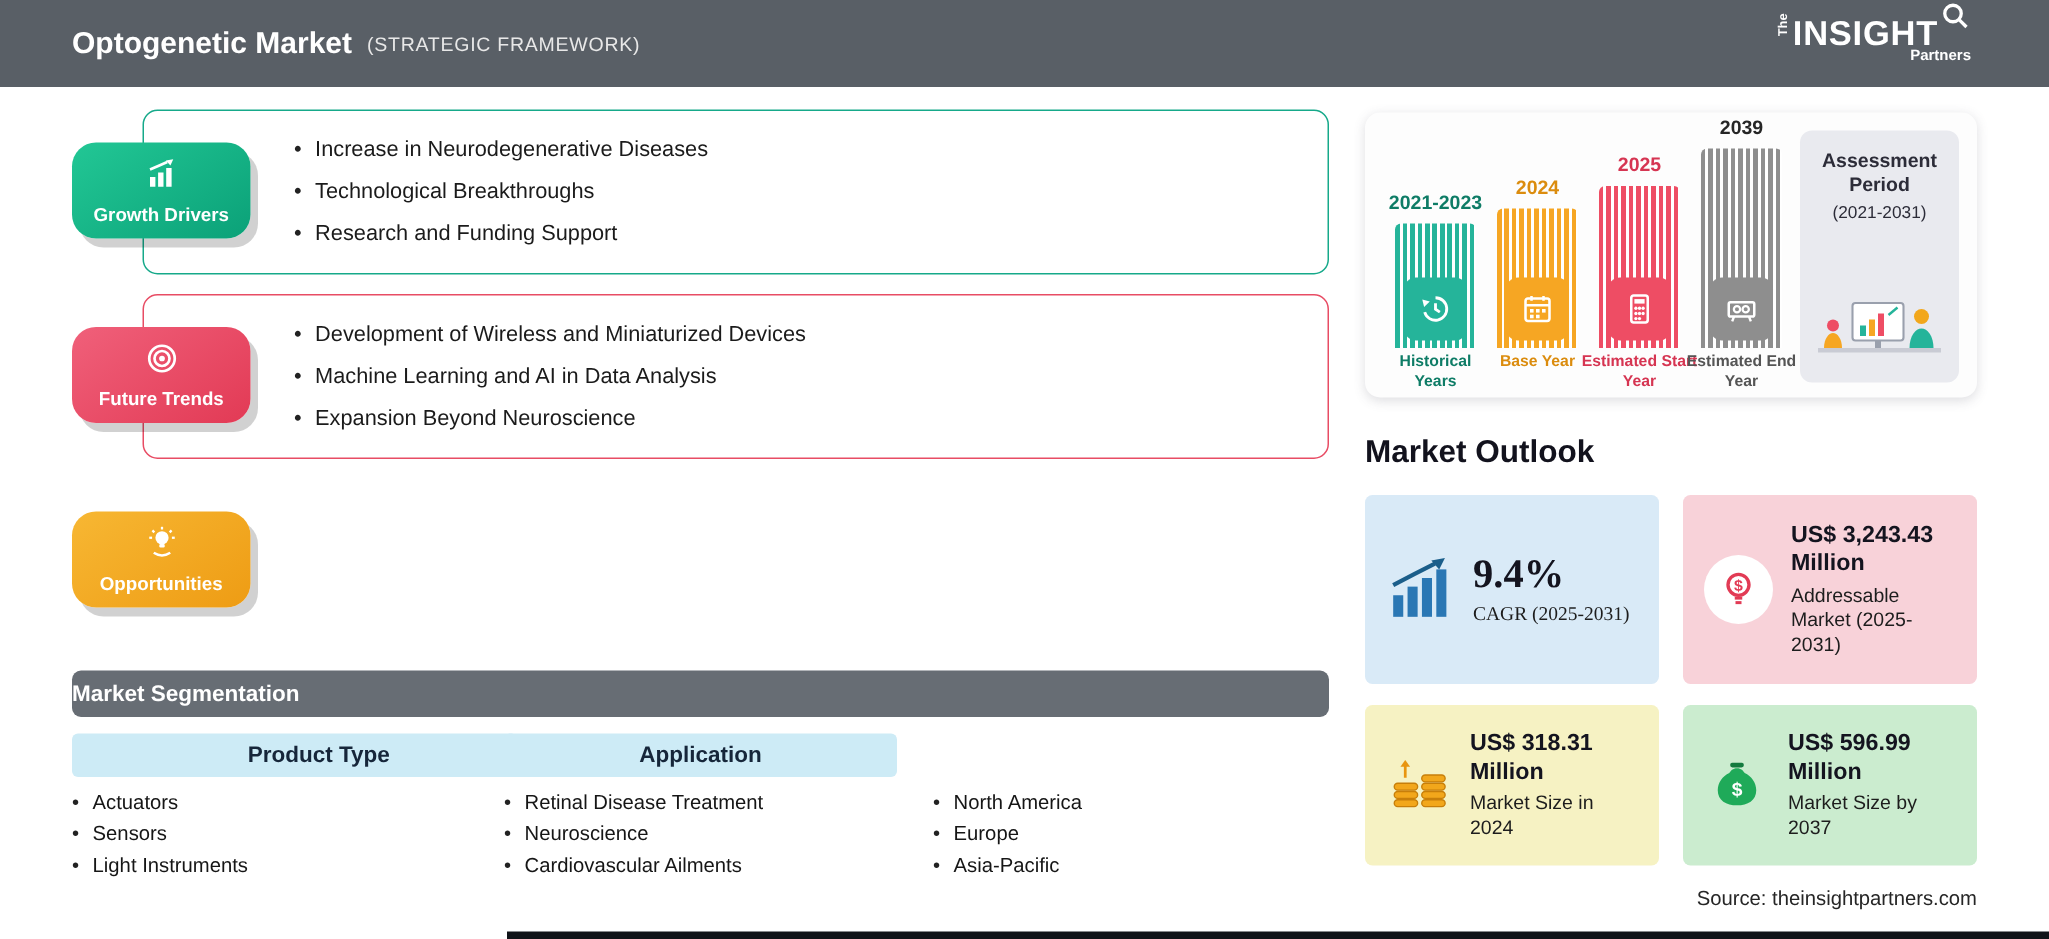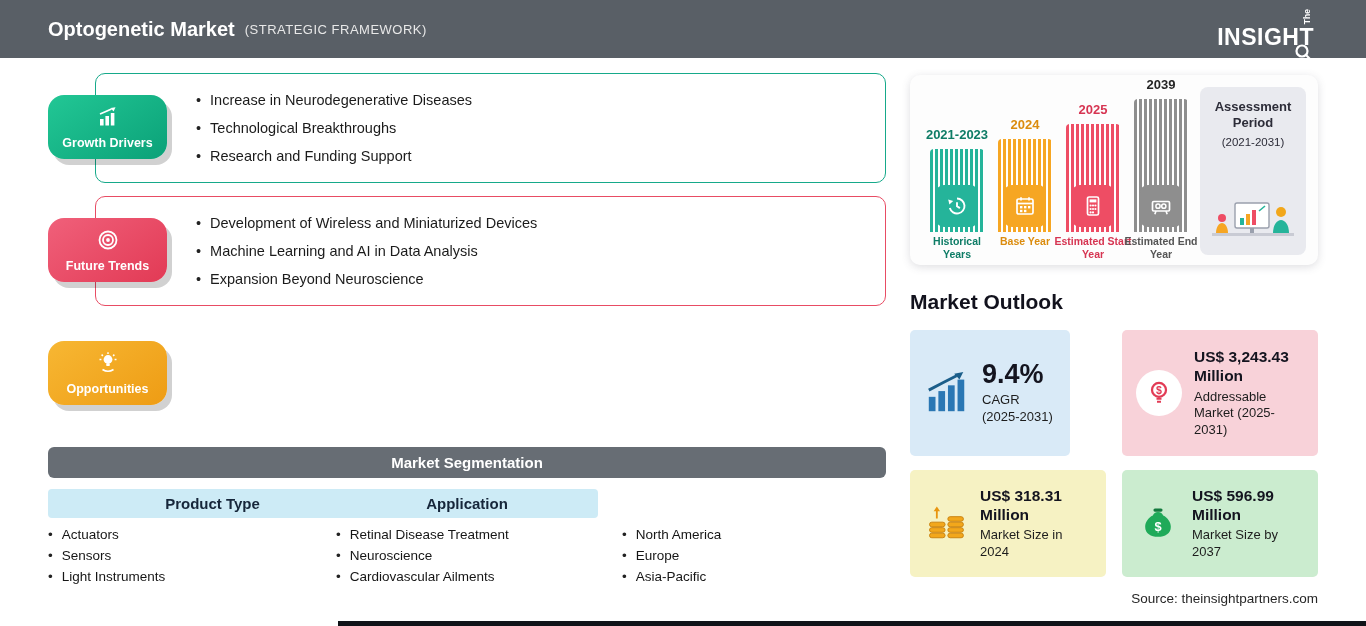--- a/index.html
+++ b/index.html
@@ -5,21 +5,21 @@
   html,body{margin:0;padding:0;}
   #page{position:relative;width:1366px;height:626px;background:#ffffff;overflow:hidden;
         font-family:"Liberation Sans",sans-serif;}
 
   
   .header{position:absolute;left:0;top:0;width:100%;height:58px;background:#595f66;
           display:flex;align-items:center;box-sizing:border-box;padding-left:48px;}
   .header-title{font-size:20px;font-weight:bold;color:#ffffff;}
   .header-subtitle{font-size:13px;color:#e8e8e8;margin-left:10px;letter-spacing:.5px;}
   .logo{position:absolute;right:52px;top:9px;color:#fff;text-align:right;}
-  .logo-top{display:flex;align-items:flex-end;flex-direction:column;}
+  .logo-top{display:flex;align-items:flex-start;}
   .logo-the{writing-mode:vertical-rl;transform:rotate(180deg);font-size:8.5px;font-weight:bold;margin-right:2px;}
   .logo-insight{font-size:23px;font-weight:bold;letter-spacing:.5px;}
   .logo-mag{margin-left:2px;margin-top:-8px;}
   .logo-partners{font-size:10px;font-weight:bold;margin-top:-4px;}
 
   
   .fbox{position:absolute;left:95px;width:791px;height:110px;border-radius:10px;background:#fff;
         border:1.6px solid;box-sizing:border-box;padding:6px 20px 6px 100px;}
   .fbox ul{margin:0;padding:0;height:100%;display:flex;flex-direction:column;justify-content:space-evenly;}
   .fbox li{list-style:none;font-size:14.5px;color:#1b1b1b;}
@@ -31,21 +31,21 @@
   .badge{position:absolute;left:48px;width:119px;height:64px;border-radius:16px;z-index:3;
          display:flex;flex-direction:column;align-items:center;justify-content:center;gap:3px;color:#fff;
          box-shadow:5px 6px 0 rgba(0,0,0,.18);}
   #badge-growth{top:95px;background:linear-gradient(145deg,#22c795,#0ba178);}
   #badge-trends{top:218px;background:linear-gradient(145deg,#f0607a,#e23a55);}
   #badge-opps{top:341px;background:linear-gradient(145deg,#f7b733,#ee9c14);}
   .badge-label{font-size:12.5px;font-weight:bold;}
 
   
   .seg-bar{position:absolute;left:48px;top:447px;width:838px;height:31px;background:#676d74;border-radius:6px;
-           color:#fff;font-size:15px;font-weight:bold;text-align:center;line-height:31px;}
+           color:#fff;font-size:15px;font-weight:bold;line-height:31px;}
   .pill{position:absolute;top:489px;height:29px;background:#cdebf6;border-radius:4px;
         font-size:15px;font-weight:bold;color:#16263a;text-align:center;line-height:29px;}
   #pill-1{left:48px;width:265px;padding-left:32px;}
   #pill-2{left:336px;width:262px;}
   #pill-3{left:622px;width:264px;}
   .seg-list{position:absolute;top:524px;margin:0;padding:0;}
   .seg-list li{list-style:none;font-size:13.5px;line-height:21px;color:#161616;}
   #seg-list-1{left:48px;} #seg-list-2{left:336px;} #seg-list-3{left:622px;}
 
   
@@ -73,21 +73,21 @@
   .assessment{position:absolute;left:290px;top:12px;width:106px;height:168px;background:#e9eaef;
               border-radius:8px;text-align:center;padding-top:12px;box-sizing:border-box;}
   .assess-title{font-size:13px;font-weight:bold;color:#2c2c38;line-height:1.25;padding:0 8px;}
   .assess-years{font-size:11.5px;color:#2c2c38;margin-top:4px;}
   .assess-art{position:absolute;bottom:6px;left:50%;transform:translateX(-50%);}
 
   
   .outlook-title{position:absolute;left:910px;top:290px;font-size:21px;font-weight:bold;color:#12121d;}
   .card{position:absolute;border-radius:5px;display:flex;align-items:center;gap:12px;
         padding:0 12px 0 14px;box-sizing:border-box;}
-  #card-cagr{left:910px;top:330px;width:160px;height:126px;background:#d9eaf7;}
+  #card-cagr{left:910px;top:330px;width:196px;height:126px;background:#d9eaf7;font-family:Liberation Serif, serif;}
   #card-addressable{left:1122px;top:330px;width:196px;height:126px;background:#f8d2d9;}
   #card-2024{left:910px;top:470px;width:196px;height:107px;background:#f6f2c3;}
   #card-2031{left:1122px;top:470px;width:196px;height:107px;background:#cbeccf;}
   .card-text{flex:1;}
   .card-value{font-weight:bold;color:#14141f;font-size:15.5px;line-height:1.25;}
   #card-cagr .card-value{font-size:27px;line-height:1.1;}
   .card-desc{font-size:13px;color:#1d1d1d;line-height:1.3;margin-top:3px;}
   .circle-icon{width:46px;height:46px;border-radius:50%;background:#ffffff;display:flex;
                align-items:center;justify-content:center;flex:0 0 auto;}
   .card-icon{flex:0 0 auto;display:flex;align-items:center;justify-content:center;}

